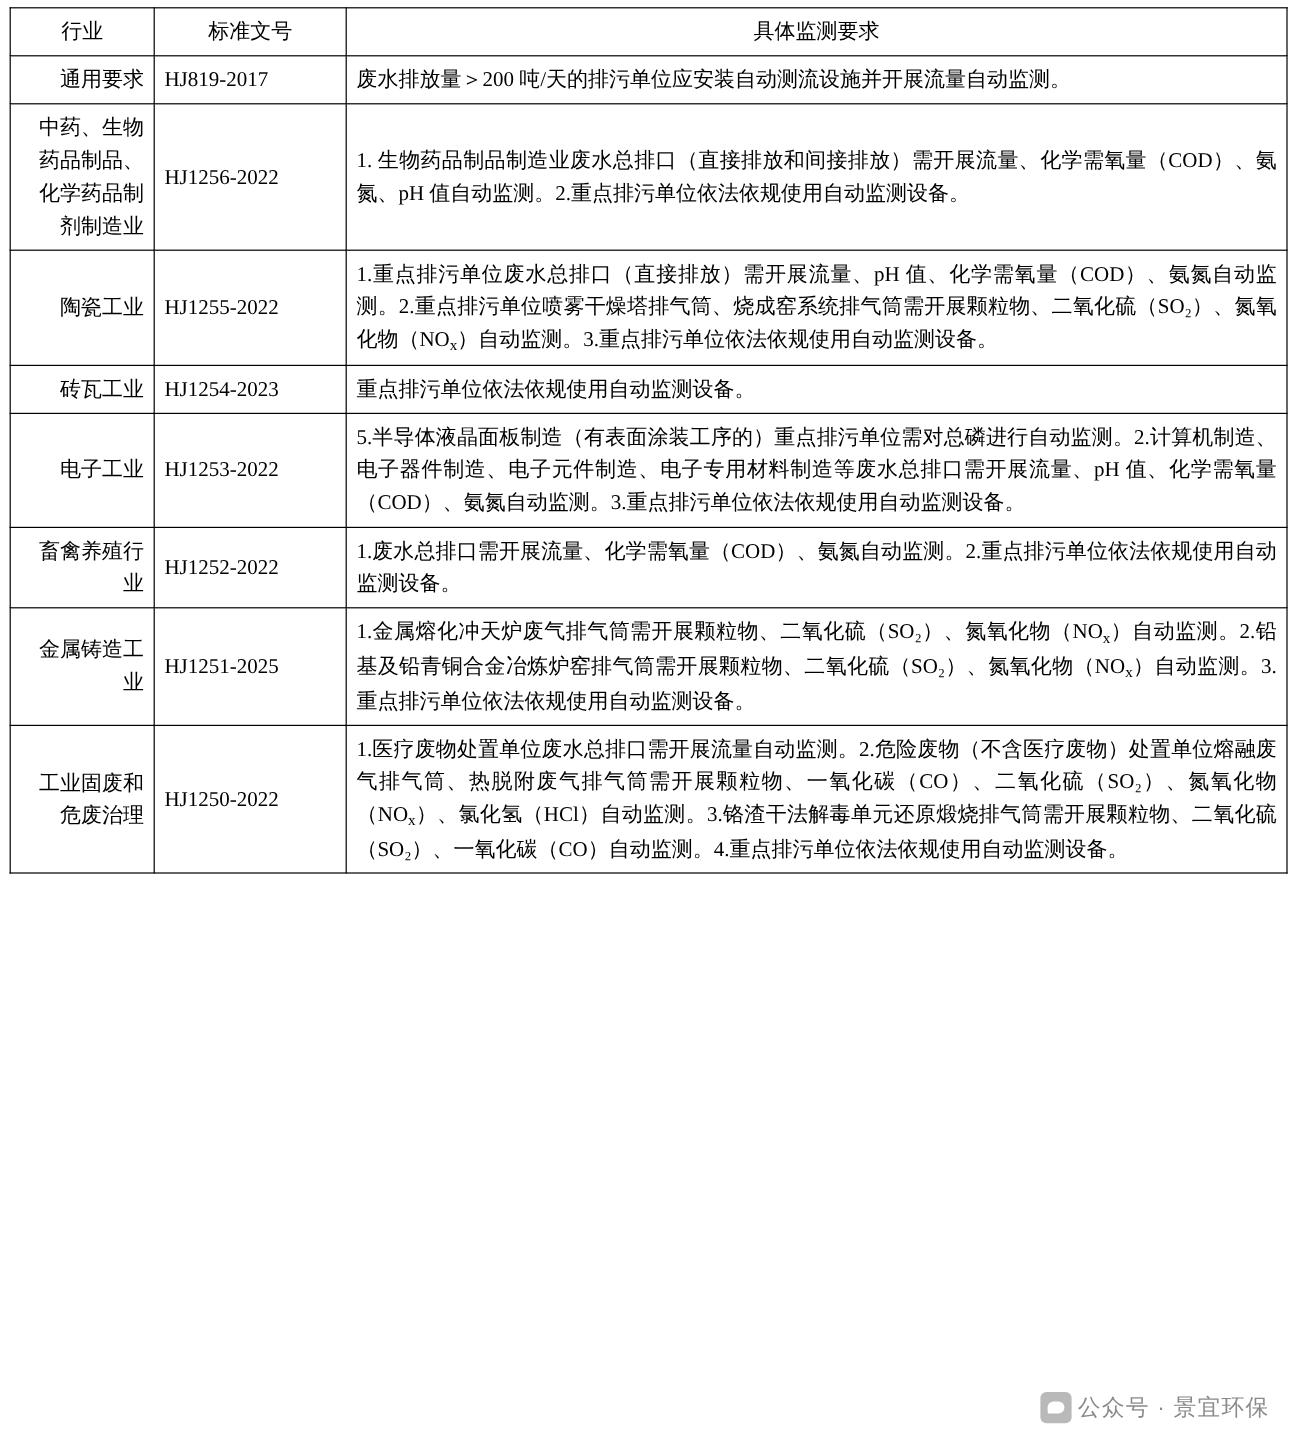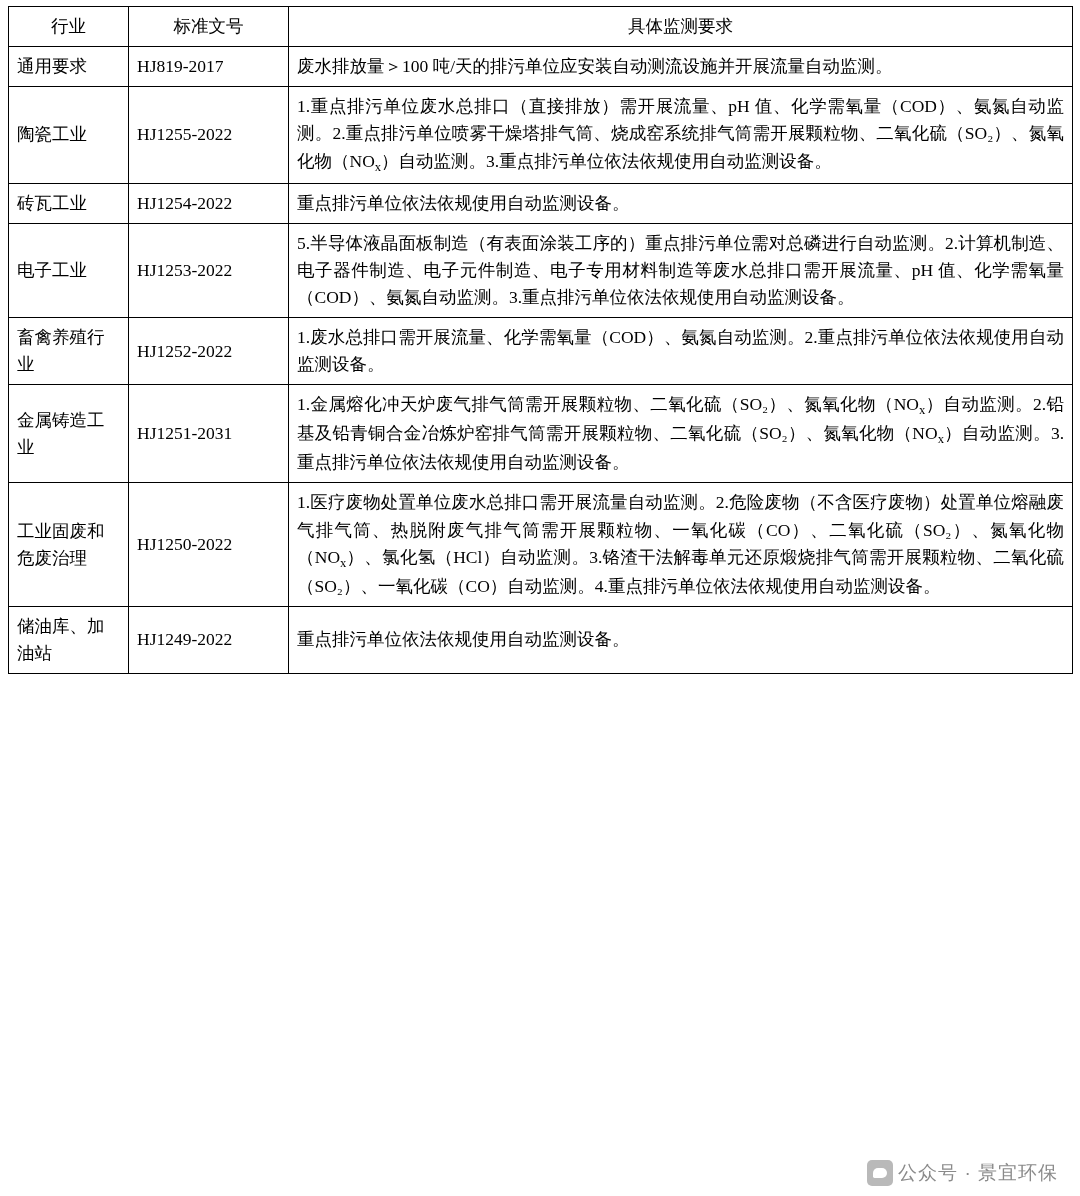--- a/index.html
+++ b/index.html
@@ -36,21 +36,21 @@
   col.c-standard { width: 160px; }
   col.c-require  { width: 784px; }
 
   thead th {
     text-align: center;
     font-weight: normal;
     font-size: 18.5px;
     padding: 10px 6px;
   }
   td.industry {
-    text-align: left;
+    text-align: right;
     font-size: 18px;
     line-height: 1.6;
   }
   td.standard {
     text-align: left;
     font-size: 17.5px;
     white-space: nowrap;
   }
   td.requirement {
     text-align: justify;
@@ -108,56 +108,56 @@
       <tr>
         <th>行业</th>
         <th>标准文号</th>
         <th>具体监测要求</th>
       </tr>
     </thead>
     <tbody>
       <tr>
         <td class="industry">通用要求</td>
         <td class="standard">HJ819-2017</td>
-        <td class="requirement">废水排放量＞100 吨/天的排污单位应安装自动测流设施并开展流量自动监测。</td>
+        <td class="requirement">废水排放量＞200 吨/天的排污单位应安装自动测流设施并开展流量自动监测。</td>
+      </tr>
+      <tr>
+        <td class="industry">中药、生物药品制品、化学药品制剂制造业</td>
+        <td class="standard">HJ1256-2022</td>
+        <td class="requirement">1. 生物药品制品制造业废水总排口（直接排放和间接排放）需开展流量、化学需氧量（COD）、氨氮、pH 值自动监测。2.重点排污单位依法依规使用自动监测设备。</td>
       </tr>
       <tr>
         <td class="industry">陶瓷工业</td>
         <td class="standard">HJ1255-2022</td>
         <td class="requirement">1.重点排污单位废水总排口（直接排放）需开展流量、pH 值、化学需氧量（COD）、氨氮自动监测。2.重点排污单位喷雾干燥塔排气筒、烧成窑系统排气筒需开展颗粒物、二氧化硫（SO₂）、氮氧化物（NO<sub>x</sub>）自动监测。3.重点排污单位依法依规使用自动监测设备。</td>
       </tr>
       <tr>
         <td class="industry">砖瓦工业</td>
-        <td class="standard">HJ1254-2022</td>
+        <td class="standard">HJ1254-2023</td>
         <td class="requirement">重点排污单位依法依规使用自动监测设备。</td>
       </tr>
       <tr>
         <td class="industry">电子工业</td>
         <td class="standard">HJ1253-2022</td>
         <td class="requirement">5.半导体液晶面板制造（有表面涂装工序的）重点排污单位需对总磷进行自动监测。2.计算机制造、电子器件制造、电子元件制造、电子专用材料制造等废水总排口需开展流量、pH 值、化学需氧量（COD）、氨氮自动监测。3.重点排污单位依法依规使用自动监测设备。</td>
       </tr>
       <tr>
         <td class="industry">畜禽养殖行业</td>
         <td class="standard">HJ1252-2022</td>
         <td class="requirement">1.废水总排口需开展流量、化学需氧量（COD）、氨氮自动监测。2.重点排污单位依法依规使用自动监测设备。</td>
       </tr>
       <tr>
         <td class="industry">金属铸造工业</td>
-        <td class="standard">HJ1251-2031</td>
+        <td class="standard">HJ1251-2025</td>
         <td class="requirement">1.金属熔化冲天炉废气排气筒需开展颗粒物、二氧化硫（SO₂）、氮氧化物（NO<sub>x</sub>）自动监测。2.铅基及铅青铜合金冶炼炉窑排气筒需开展颗粒物、二氧化硫（SO₂）、氮氧化物（NO<sub>x</sub>）自动监测。3.重点排污单位依法依规使用自动监测设备。</td>
       </tr>
       <tr>
         <td class="industry">工业固废和危废治理</td>
         <td class="standard">HJ1250-2022</td>
         <td class="requirement">1.医疗废物处置单位废水总排口需开展流量自动监测。2.危险废物（不含医疗废物）处置单位熔融废气排气筒、热脱附废气排气筒需开展颗粒物、一氧化碳（CO）、二氧化硫（SO₂）、氮氧化物（NO<sub>x</sub>）、氯化氢（HCl）自动监测。3.铬渣干法解毒单元还原煅烧排气筒需开展颗粒物、二氧化硫（SO₂）、一氧化碳（CO）自动监测。4.重点排污单位依法依规使用自动监测设备。</td>
-      </tr>
-      <tr>
-        <td class="industry">储油库、加油站</td>
-        <td class="standard">HJ1249-2022</td>
-        <td class="requirement">重点排污单位依法依规使用自动监测设备。</td>
       </tr>
     </tbody>
   </table>
 
   <div class="watermark">
     <span class="wm-logo"></span>
     <span>公众号 · 景宜环保</span>
   </div>
 
 </div>

